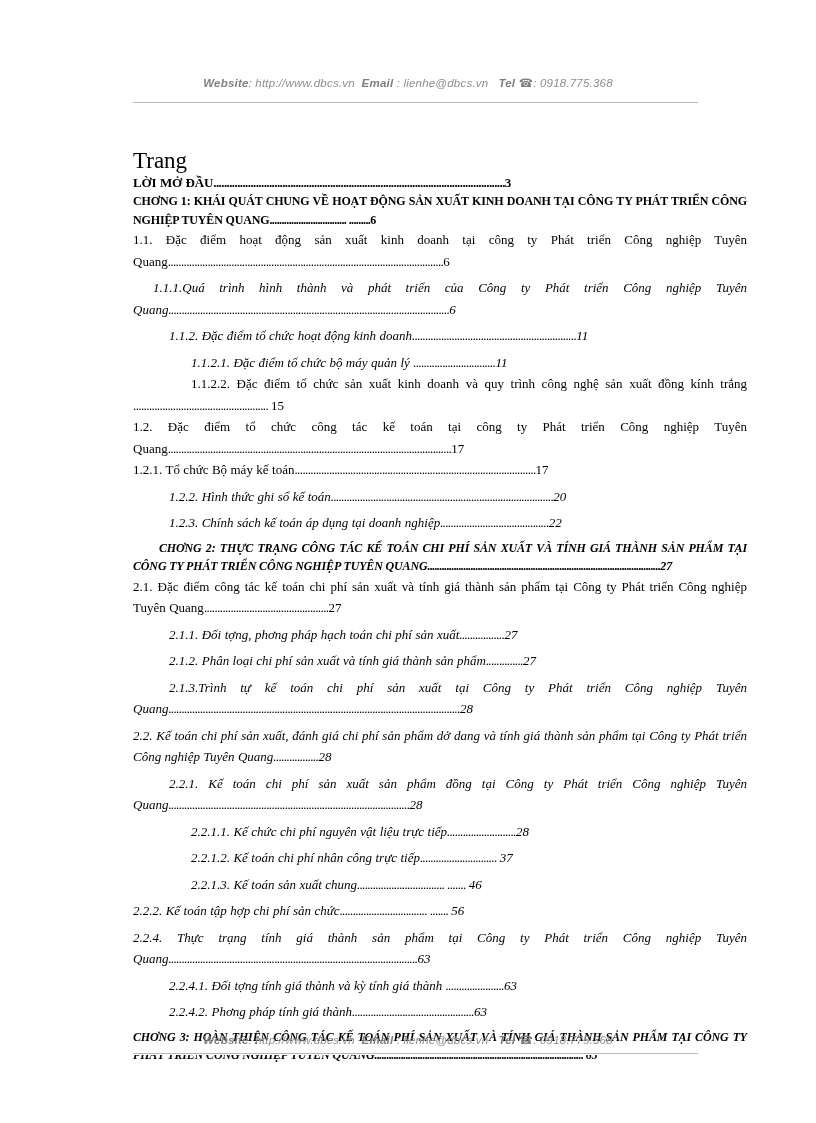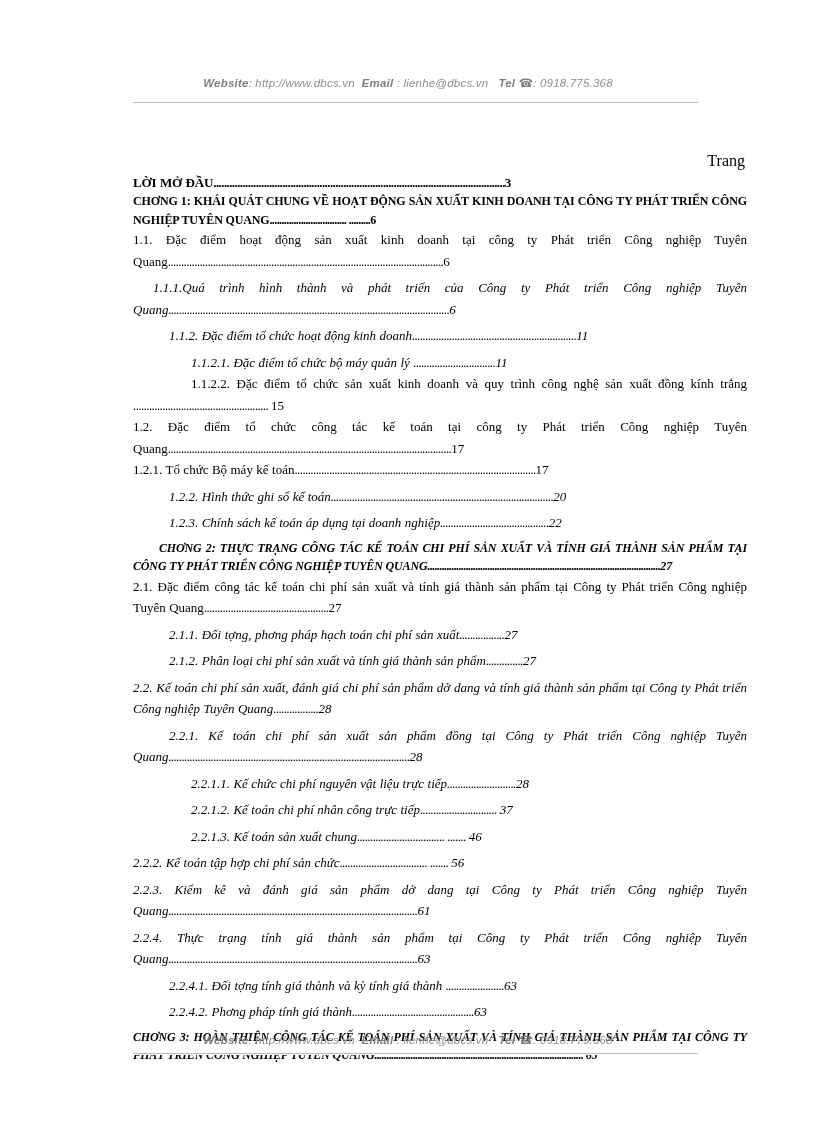--- a/index.html
+++ b/index.html
@@ -81,22 +81,21 @@
   }
 
   
   .toc {
     position: absolute;
     left: 133px;
     top: 118px;
     width: 614px;
   }
   .trang {
-    text-align: right;
-    font-size: 16px;
+    font-size: 23px;
     line-height: 21px;
     padding-right: 2px;
     margin-bottom: 2px;
   }
 
   .entry {
     font-size: 13px;
     line-height: 21.5px;
     text-align: justify;
     margin: 0;
@@ -175,34 +174,34 @@
     <div class="entry lvl2 gap-sm"><span>1.2.3. Chính sách kế toán áp dụng tại doanh nghiệp</span><span class="leader">.........................................</span><span>22</span></div>
 
     <div class="chap indent gap-sm"><span>CHƠNG   2: THỰC TRẠNG CÔNG TÁC KẾ TOÁN CHI PHÍ SẢN XUẤT VÀ</span> <span>TÍNH GIÁ THÀNH SẢN PHẨM TẠI CÔNG TY PHÁT TRIỂN CÔNG NGHIỆP</span> <span>TUYÊN QUANG</span><span class="leader">.................................................................................................</span><span>27</span></div>
 
     <div class="entry lvl0"><span>2.1. Đặc điểm công tác kế toán chi phí sản xuất và tính giá thành sản phẩm tại Công ty Phát triển Công nghiệp Tuyên Quang</span><span class="leader">...............................................</span><span>27</span></div>
 
     <div class="entry lvl2 gap-sm"><span>2.1.1. Đối tợng,   phơng   pháp hạch toán chi phí sản xuất</span><span class="leader">.................</span><span>27</span></div>
 
     <div class="entry lvl2 gap-sm"><span>2.1.2. Phân loại chi phí sản xuất và tính giá thành sản phẩm</span><span class="leader">..............</span><span>27</span></div>
 
+    <div class="entry lvl2 gap-sm"><span>2.1.3.Trình tự kế toán chi phí sản xuất tại Công ty Phát triển Công nghiệp Tuyên Quang</span><span class="leader">..............................................................................................................</span><span>28</span></div>
 
     <div class="entry lvl0 gap-sm"><span>2.2. Kế toán chi phí sản xuất, đánh giá chi phí sản phẩm dở dang và tính giá thành sản phẩm tại Công ty Phát triển Công nghiệp Tuyên Quang</span><span class="leader">.................</span><span>28</span></div>
 
     <div class="entry lvl2 gap-sm"><span>2.2.1. Kế toán chi phí sản xuất sản phẩm đồng  tại Công ty Phát triển Công nghiệp Tuyên Quang</span><span class="leader">...........................................................................................</span><span>28</span></div>
 
     <div class="entry lvl3 gap-sm"><span>2.2.1.1. Kế chức chi phí nguyên vật liệu trực tiếp</span><span class="leader">..........................</span><span>28</span></div>
 
     <div class="entry lvl3 gap-sm"><span>2.2.1.2. Kế toán chi phí nhân công trực tiếp</span><span class="leader">............................. </span><span>37</span></div>
 
     <div class="entry lvl3 gap-sm"><span>2.2.1.3. Kế toán sản xuất chung</span><span class="leader">................................. ....... </span><span>46</span></div>
 
     <div class="entry lvl0 gap-sm"><span>2.2.2. Kế toán tập hợp chi phí sản chức</span><span class="leader">................................. ....... </span><span>56</span></div>
 
-    <div class="entry lvl0 gap-sm"><span>2.2.3. Kiểm kê và đánh giá sản phẩm dở dang tại Công ty Phát triển Công nghiệp Tuyên Quang</span><span class="leader">..............................................................................................</span><span>61</span></div>
 
     <div class="entry lvl0 gap-sm"><span>2.2.4. Thực trạng tính giá thành sản phẩm tại Công ty Phát triển Công nghiệp Tuyên Quang</span><span class="leader">..............................................................................................</span><span>63</span></div>
 
     <div class="entry lvl2 gap-sm"><span>2.2.4.1. Đối tợng  tính giá thành  và kỳ tính giá thành </span><span class="leader">......................</span><span>63</span></div>
 
     <div class="entry lvl2 gap-sm"><span>2.2.4.2. Phơng   pháp tính giá thành</span><span class="leader">..............................................</span><span>63</span></div>
 
     <div class="chap indent0 gap-sm"><span>CHƠNG   3: HOÀN THIỆN CÔNG TÁC KẾ TOÁN PHÍ SẢN XUẤT VÀ TÍNH GIÁ</span> <span>THÀNH SẢN PHẨM TẠI CÔNG TY PHÁT TRIỂN CÔNG NGHIỆP TUYÊN</span> <span>QUANG</span><span class="leader">....................................................................................... </span><span>65</span></div>
 
   </div>

